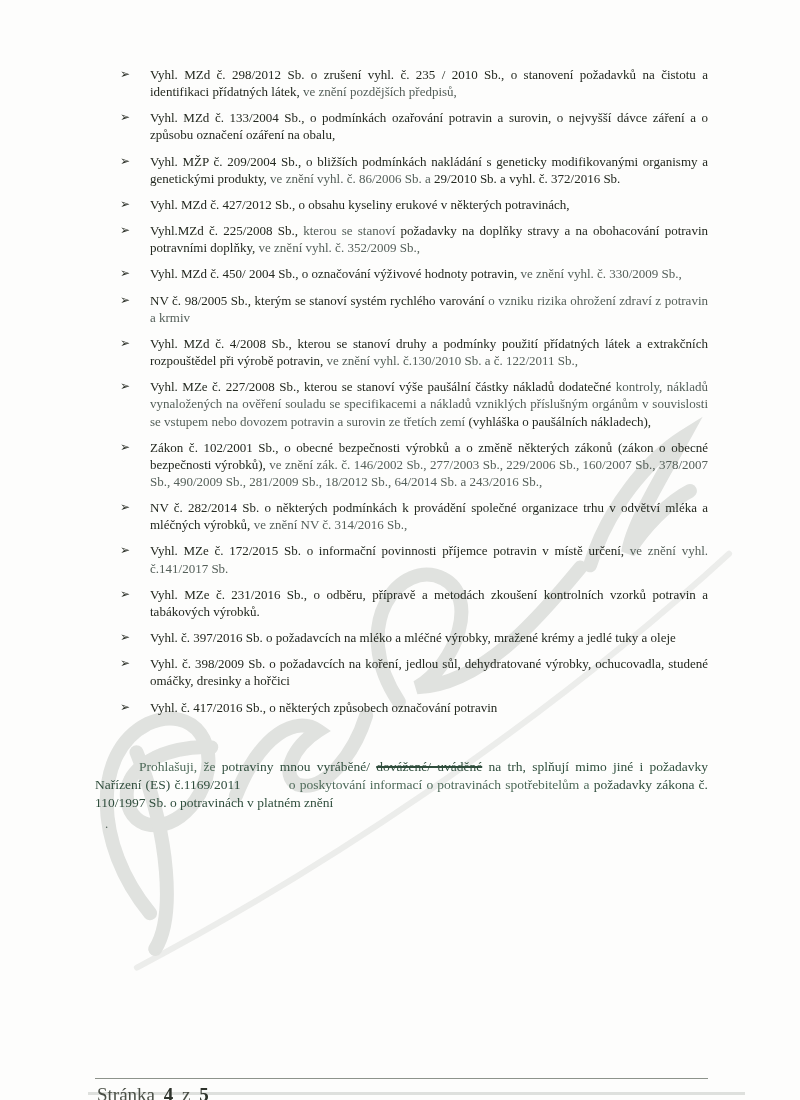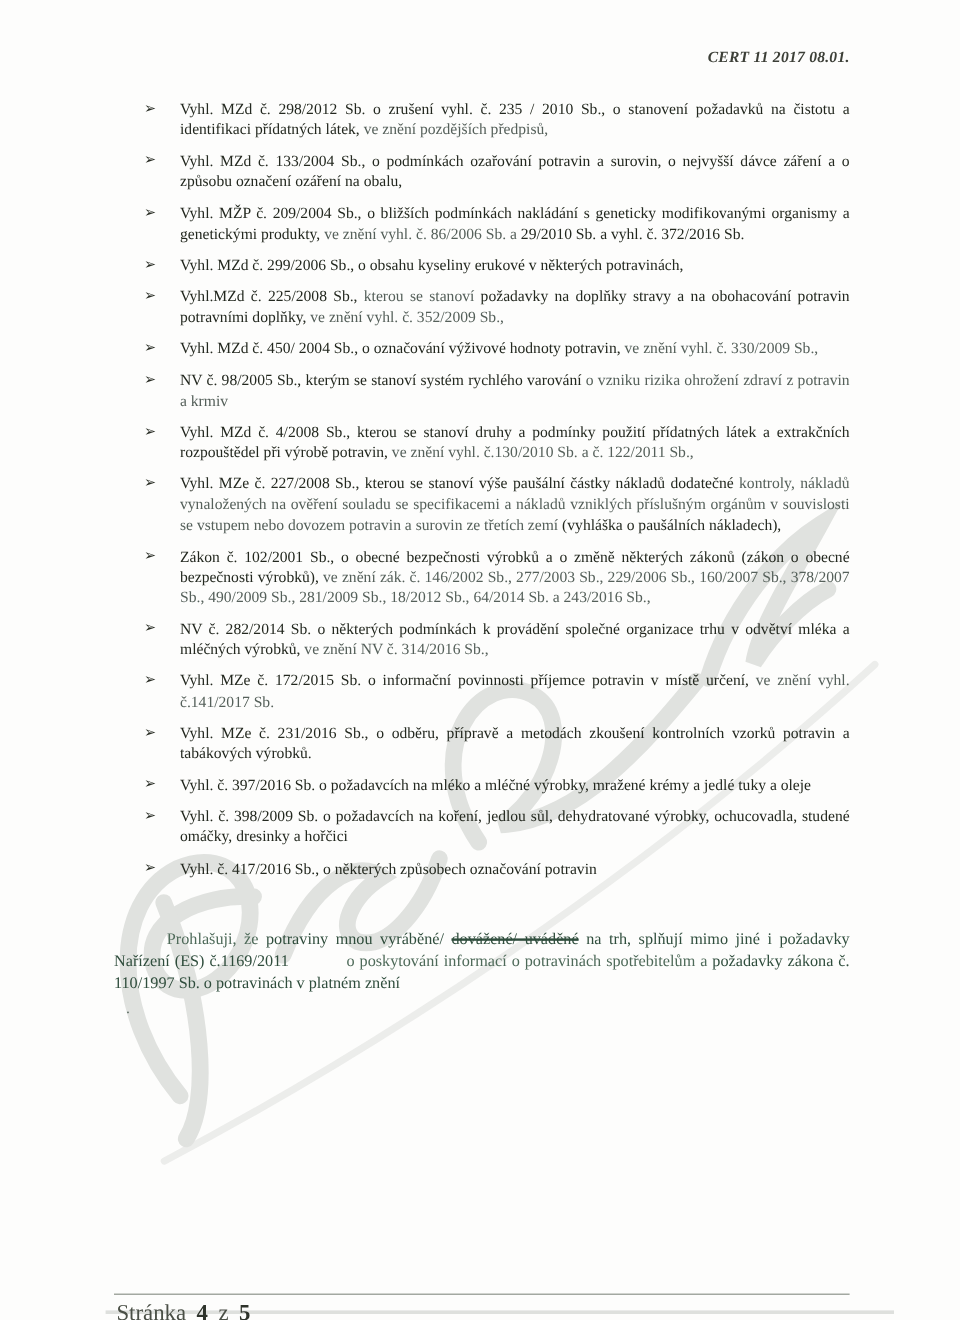--- a/index.html
+++ b/index.html
@@ -45,40 +45,37 @@
       <path d="M118 690 C 132 780 118 860 92 886"></path>
       <path d="M205 755 C 243 700 282 690 300 710 C 272 720 252 745 268 758 C 292 772 330 740 350 706"></path>
       <path d="M385 700 C 352 612 420 560 456 590 C 487 616 450 676 406 690 C 470 702 540 650 592 610"></path>
       <path d="M602 610 C 632 558 682 520 722 506 C 690 542 652 580 642 606 C 662 586 692 566 716 560"></path>
       <path d="M70 900 C 260 850 510 760 740 630" stroke-width="6" opacity="0.6"></path>
     </g>
   </svg>
 
   <div class="content">
 
-    <div class="header-row">
-      <span class="doc-code">CERT 11 2017 08.01.</span>
-    </div>
 
     <div class="list" id="decree-list">
         <div class="item">
           <span class="bullet">➢</span>
           <div class="itext"><span class="b">Vyhl. MZd č. 298/2012 Sb. o zrušení vyhl. č. 235 / 2010 Sb., o stanovení požadavků na čistotu a identifikaci přídatných látek,</span><span class="n"> ve znění pozdějších předpisů,</span></div>
         </div>
         <div class="item">
           <span class="bullet">➢</span>
           <div class="itext"><span class="b">Vyhl. MZd č. 133/2004 Sb., o podmínkách ozařování potravin a surovin, o nejvyšší dávce záření a o způsobu označení ozáření na obalu,</span></div>
         </div>
         <div class="item">
           <span class="bullet">➢</span>
           <div class="itext"><span class="b">Vyhl. MŽP č. 209/2004 Sb., o bližších podmínkách nakládání s geneticky modifikovanými organismy a genetickými produkty,</span><span class="n"> ve znění vyhl. č. 86/2006 Sb. a </span><span class="b">29/2010 Sb. a vyhl. č. 372/2016 Sb.</span></div>
         </div>
         <div class="item">
           <span class="bullet">➢</span>
-          <div class="itext"><span class="b">Vyhl. MZd č. 299/2006 Sb., o obsahu kyseliny erukové v některých potravinách,</span></div>
+          <div class="itext"><span class="b">Vyhl. MZd č. 427/2012 Sb., o obsahu kyseliny erukové v některých potravinách,</span></div>
         </div>
         <div class="item">
           <span class="bullet">➢</span>
           <div class="itext"><span class="b">Vyhl.MZd č. 225/2008 Sb.,</span><span class="n"> kterou se stanoví </span><span class="b">požadavky na doplňky stravy a na obohacování potravin potravními doplňky,</span><span class="n"> ve znění vyhl. č. 352/2009 Sb.,</span></div>
         </div>
         <div class="item">
           <span class="bullet">➢</span>
           <div class="itext"><span class="b">Vyhl. MZd č. 450/ 2004 Sb., o označování výživové hodnoty potravin,</span><span class="n"> ve znění vyhl. č. 330/2009 Sb.,</span></div>
         </div>
         <div class="item">

